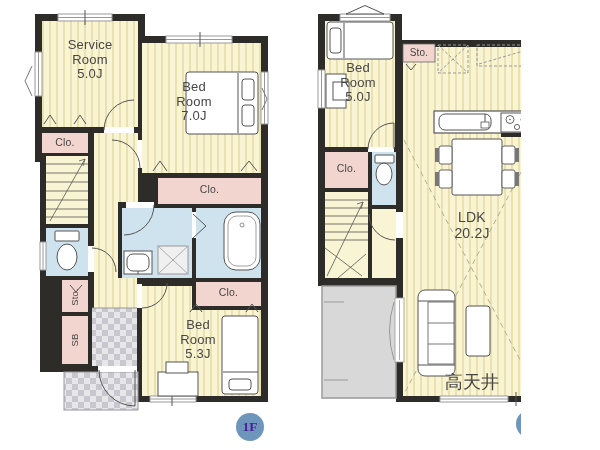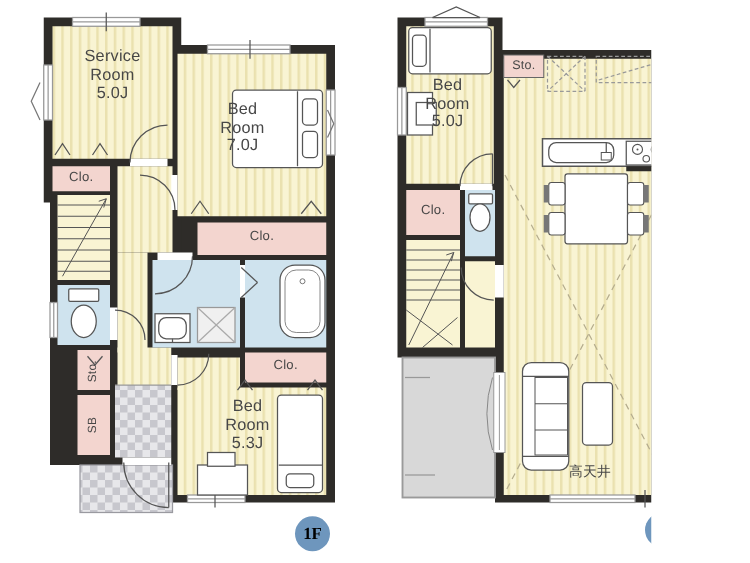--- a/index.html
+++ b/index.html
@@ -6,23 +6,23 @@
   .plan{position:relative;width:521px;height:450px;background:#fff;overflow:hidden;
         font-family:"Liberation Sans", sans-serif;}
   .plan svg{position:absolute;left:0;top:0;}
   .w{fill:var(--wall,#2e2c29);}
   .lbl{position:absolute;white-space:pre-line;text-align:center;color:var(--text,#474747);
        font-size:13px;line-height:1.12;letter-spacing:.2px;}
   .sm{font-size:10.5px;}
   .vert{display:flex;align-items:center;justify-content:center;transform:rotate(-90deg);
         font-size:9.5px;}
   .big{font-size:14px;}
-  .mid{font-size:11px;}
+  .mid{font-size:18px;}
   .badge{position:absolute;width:28px;height:28px;border-radius:50%;background:var(--badge,#6e96bd);
-         color:#000000;display:flex;align-items:center;justify-content:center;
+         color:#4c1d95;display:flex;align-items:center;justify-content:center;
          font-family:"Liberation Serif", serif;font-size:13.5px;font-weight:bold;}
 </style>
 </head>
 <body>
 
 <div class="plan">
 <svg width="600" height="450" viewBox="0 0 600 450">
   <defs>
     <pattern id="stripes" width="7" height="7" patternUnits="userSpaceOnUse">
       <rect width="7" height="7" style="fill:var(--floor,#f9f4d3)"></rect>
@@ -319,17 +319,19 @@
 <div class="lbl vert" style="left:60px;top:327px;width:30px;height:26px">SB</div>
 <div class="badge" style="left:236px;top:413px">
       <span>1F</span>
     </div>
 
 <div class="lbl" style="left:318px;top:61px;width:80px">Bed
 Room
 5.0J</div>
 <div class="lbl sm" style="left:403px;top:47px;width:32px;font-size:10px">Sto.</div>
 <div class="lbl sm" style="left:325px;top:163px;width:43px">Clo.</div>
+<div class="lbl big" style="left:430px;top:210px;width:84px">LDK
+20.2J</div>
 <div class="lbl mid" style="left:430px;top:372px;width:84px">高天井</div>
 <div class="badge" style="left:516px;top:410px">
       <span>2F</span>
     </div>
 </div>
 
 </body></html>

